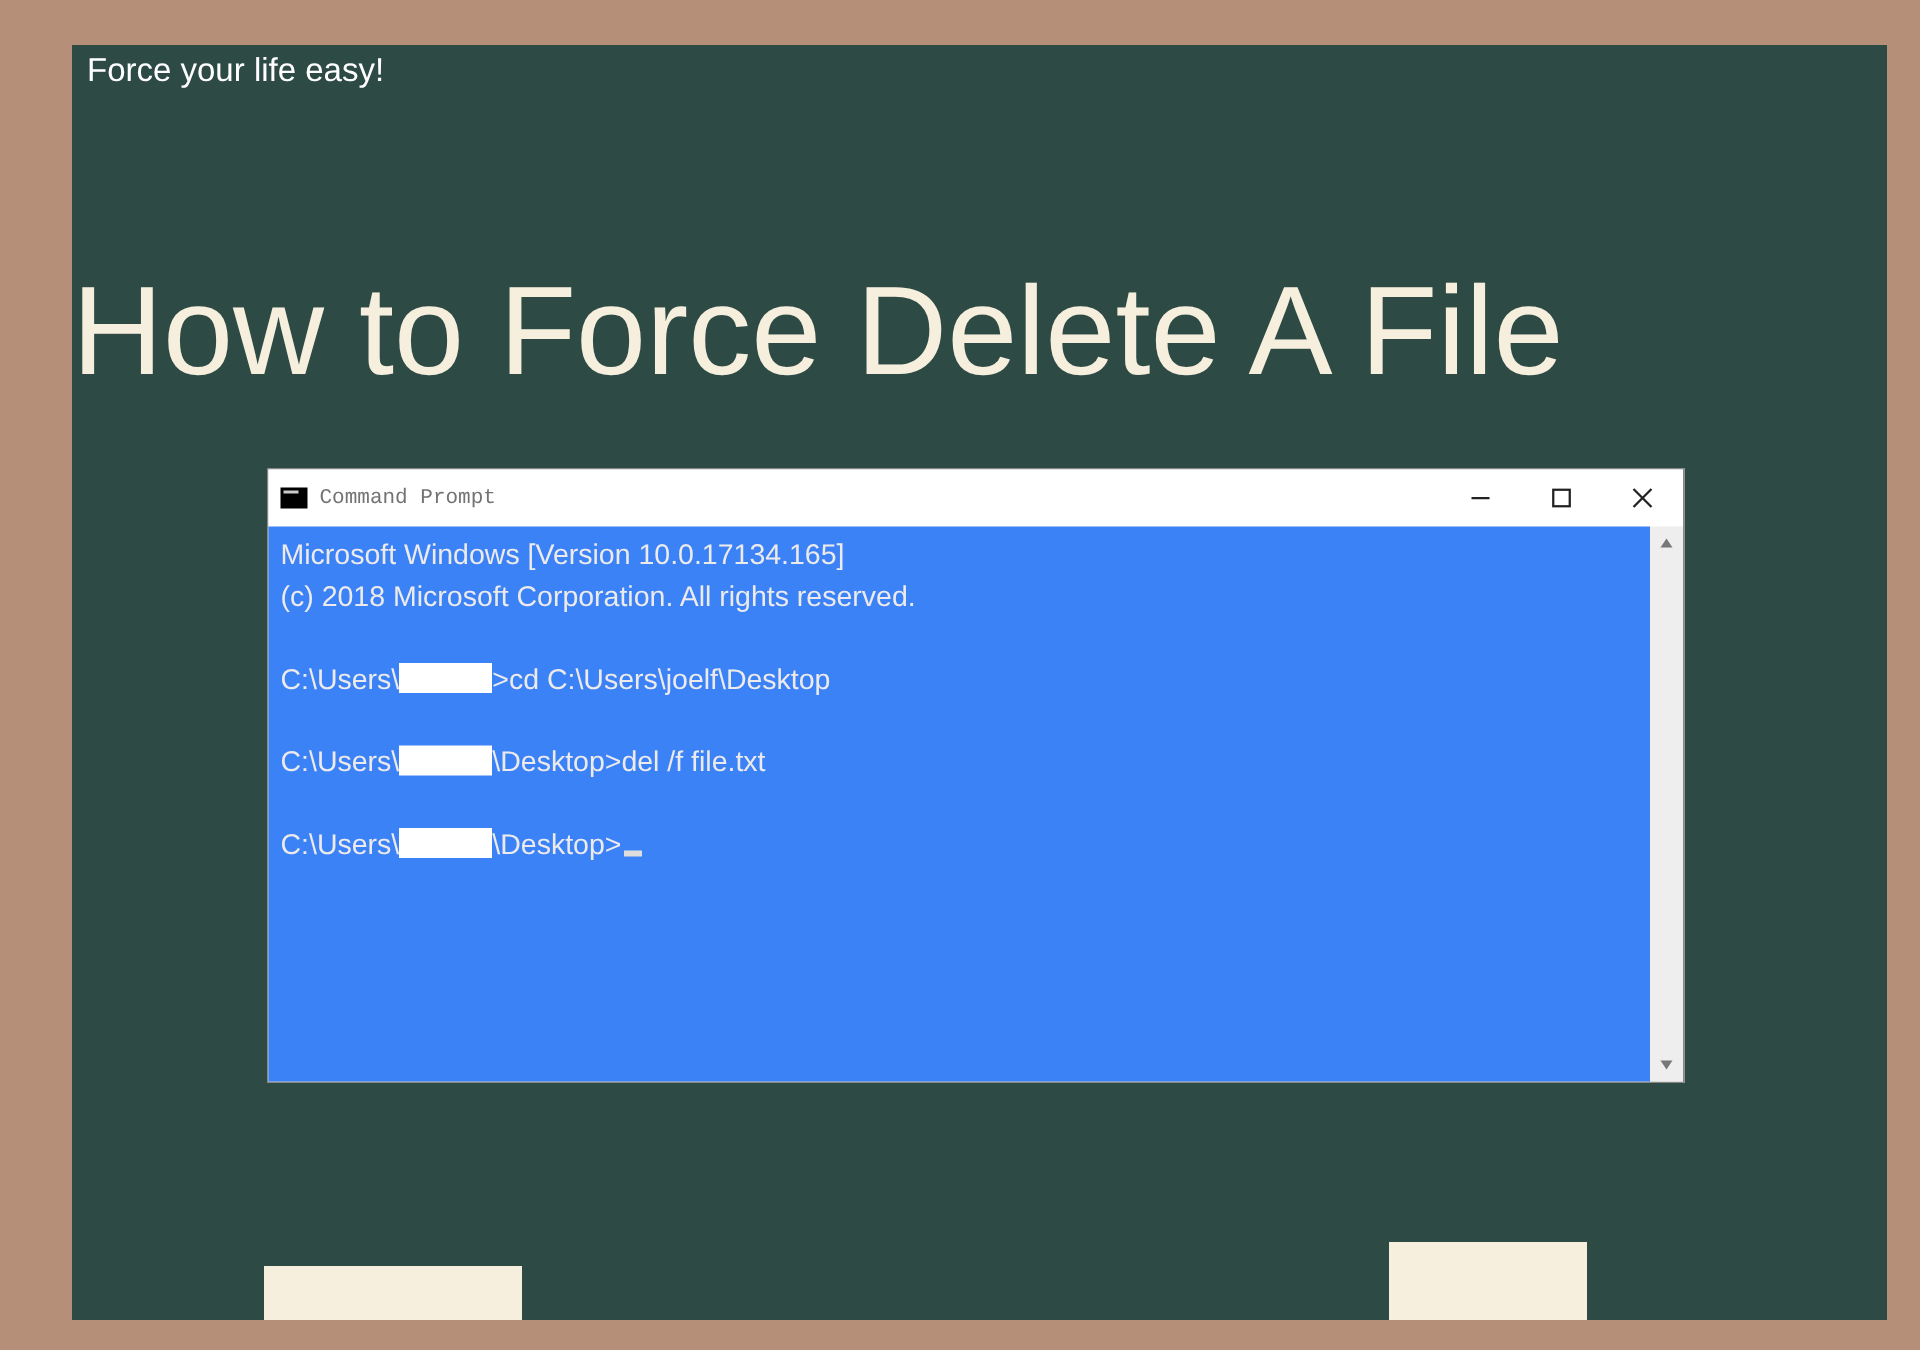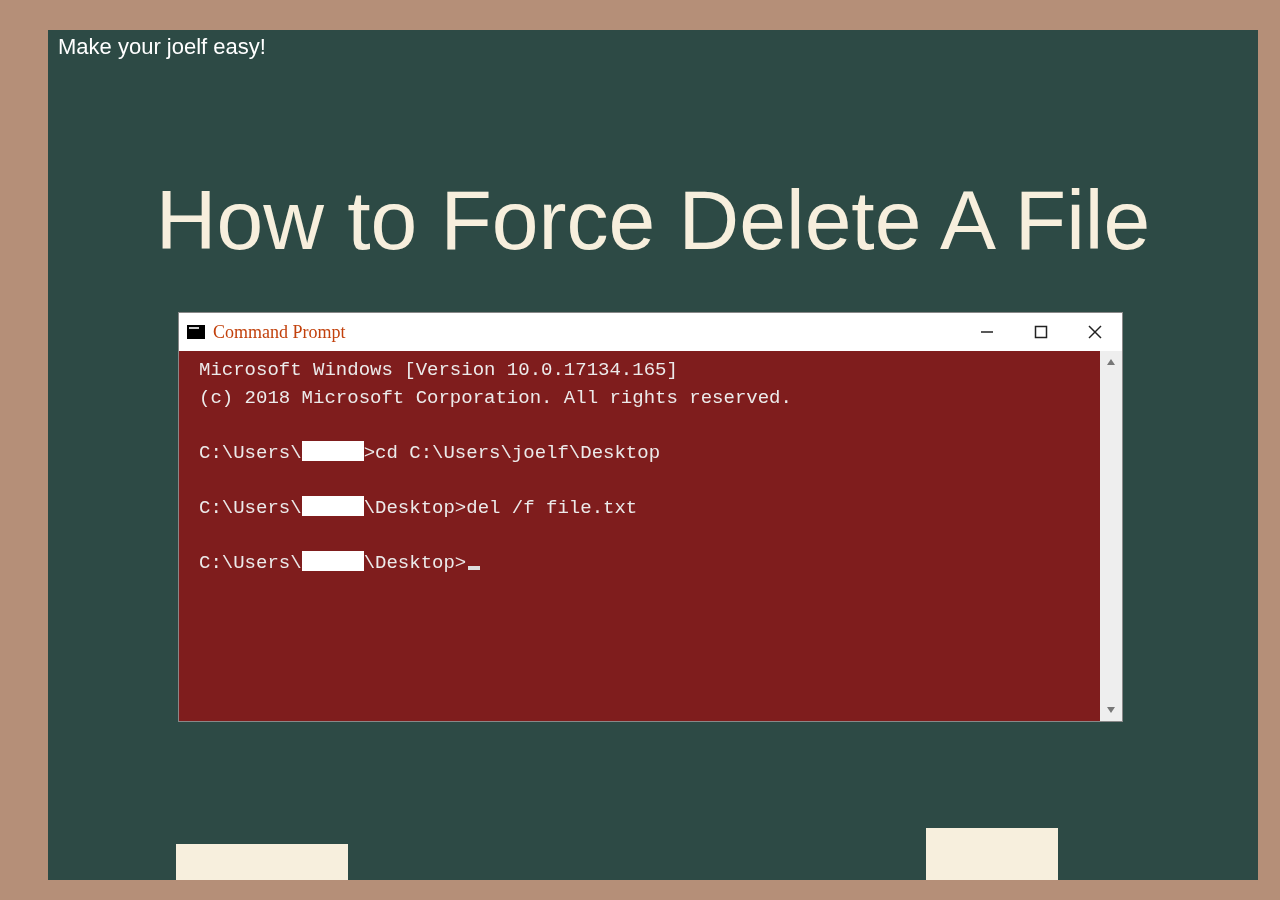--- a/index.html
+++ b/index.html
@@ -43,21 +43,20 @@
   }
   .brand-tagline {
     font-size: 22px;
     font-weight: 400;
     margin-top: -4px;
   }
   .page-title {
     color: #f7efdd;
     font-size: 84px;
     font-weight: 400;
-    text-align: center;
     position: absolute;
     top: 142px;
     left: 0;
     width: 100%;
     letter-spacing: 0px;
     font-family: 'Segoe UI', Tahoma, sans-serif;
   }
   .cmd-window {
     position: absolute;
     left: 130px;
@@ -83,24 +82,24 @@
   .titlebar-icon::after {
     content: "";
     position: absolute;
     left: 2px;
     top: 2px;
     width: 10px;
     height: 2px;
     background: #ccc;
   }
   .titlebar-title {
-    font-size: 18px;
-    color: #c2410c;
+    font-size: 14px;
+    color: #737373;
     flex: 1;
-    font-family: Liberation Serif, serif;
+    font-family: Liberation Mono, monospace;
   }
   .titlebar-buttons {
     display: flex;
     height: 100%;
   }
   .tbtn {
     width: 54px;
     display: flex;
     align-items: center;
     justify-content: center;
@@ -108,26 +107,26 @@
     color: #222;
     font-family: 'Segoe UI Symbol', sans-serif;
   }
   .tbtn svg { display: block; }
   .terminal {
     display: flex;
     height: 370px;
   }
   .terminal-body {
     flex: 1;
-    background: #7f1d1d;
+    background: #3b82f6;
     color: #eceaea;
-    font-family: Liberation Mono, monospace;
+    font-family: Liberation Sans, sans-serif;
     font-size: 19px;
     line-height: 1.45;
-    padding: 6px 20px;
+    padding: 6px 8px;
     white-space: pre;
     position: relative;
   }
   .terminal-line { display: block; }
   .redact {
     display: inline-block;
     background: #fff;
     width: 62px;
     height: 20px;
     vertical-align: -3px;
@@ -172,21 +171,21 @@
     height: 52px;
     background: #f7efdd;
   }
 </style>
 </head>
 <body>
 
 <div class="panel">
 
   <div class="brand">
-    <div class="brand-tagline">Make your joelf easy!</div>
+    <div class="brand-tagline">Force your life easy!</div>
   </div>
 
   <div class="page-title">How to Force Delete A File</div>
 
   <div class="cmd-window">
     <div class="titlebar">
       <div class="titlebar-icon"></div>
       <div class="titlebar-title">Command Prompt</div>
       <div class="titlebar-buttons">
         <div class="tbtn">

